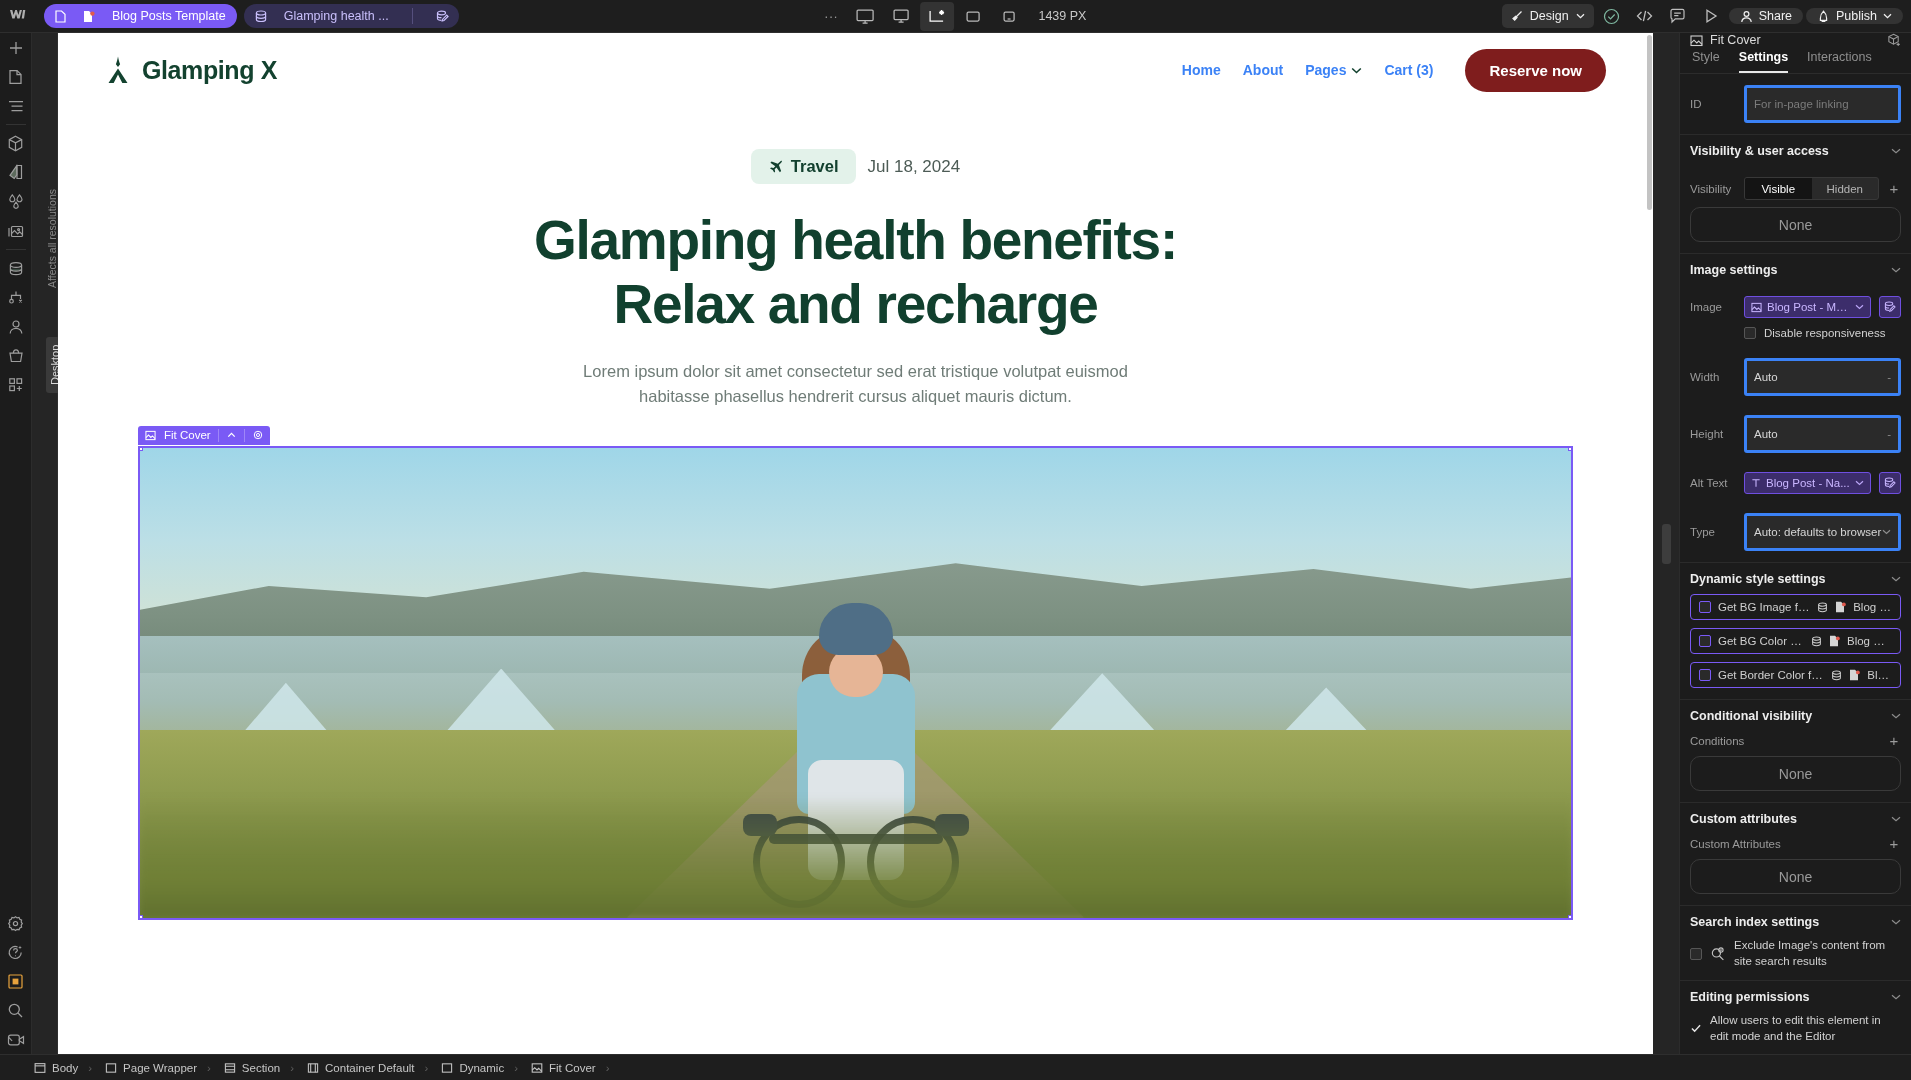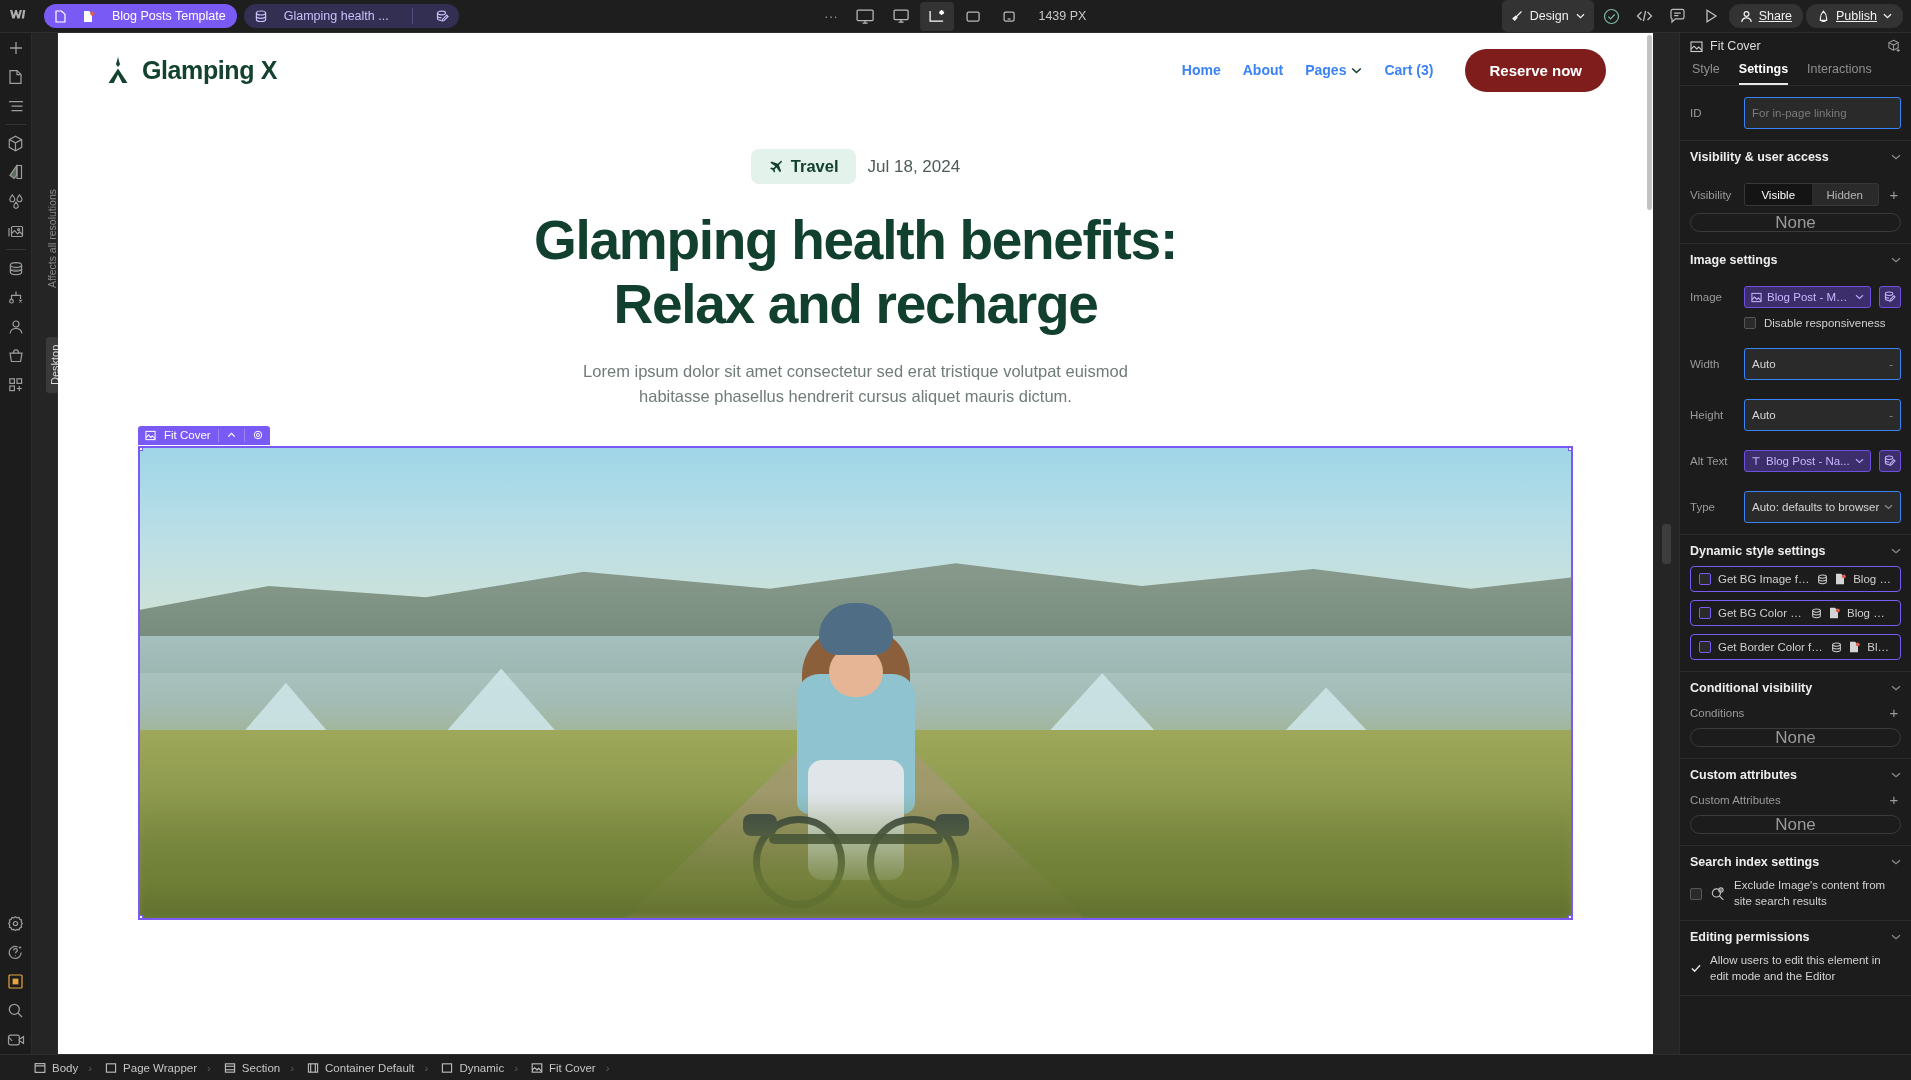--- a/index.html
+++ b/index.html
@@ -38,27 +38,27 @@
   .bp-btn {
     width: 34px; height: 29px; display: flex; align-items: center; justify-content: center;
     border-radius: 4px; color: #b9b9b9;
   }
   .bp-btn.sel { background: #333333; color: #fff; }
   .dots { color: #9a9a9a; letter-spacing: 1px; font-size: 13px; padding: 0 8px 6px 0; }
   .px-label { color: #c8c8c8; font-size: 12.5px; margin-left: 10px; }
 
   .topbar-right { margin-left: auto; display: flex; align-items: center; gap: 3px; padding-right: 8px; }
   .mode-pill {
-    display: flex; align-items: center; gap: 7px; height: 32px; padding: 0 9px;
+    display: flex; align-items: center; gap: 7px; height: 24px; padding: 0 9px;
     background: #333333; border-radius: 5px; color: #efefef; font-size: 12.5px;
   }
   .tb-ic { width: 30px; height: 26px; display: flex; align-items: center; justify-content: center; color: #bdbdbd; }
   .share-btn, .publish-btn {
-    display: flex; align-items: center; gap: 6px; height: 24px; padding: 0 11px;
-    background: #333333; border-radius: 11px; color: #f0f0f0; font-size: 12.5px; text-decoration: underline;
+    display: flex; align-items: center; gap: 6px; height: 16px; padding: 0 11px;
+    background: #333333; border-radius: 11px; color: #f0f0f0; font-size: 12.5px;
   }
 
   
   .mainrow { flex: 1; display: flex; min-height: 0; position: relative; }
 
   
   .rail {
     width: 32px; background: #1c1c1c; border-right: 1px solid #2c2c2c;
     display: flex; flex-direction: column; align-items: center; flex: 0 0 32px;
   }
@@ -187,32 +187,32 @@
   .panel-tabs { display: flex; gap: 19px; padding: 3px 12px 0; border-bottom: 1px solid #2c2c2c; }
   .ptab { font-size: 12.5px; color: #8f8f8f; padding-bottom: 7px; border-bottom: 2px solid transparent; }
   .ptab.on { color: #ffffff; font-weight: 700; border-bottom-color: #e8e8e8; }
 
   .sect { border-bottom: 1px solid #2b2b2b; padding: 9px 10px 11px; }
   .sect-title { display: flex; align-items: center; font-size: 12.5px; font-weight: 700; color: #ededed; }
   .sect-title .chev { margin-left: auto; color: #8d8d8d; }
   .row { display: flex; align-items: center; gap: 8px; margin-top: 19px; }
   .row .lab { width: 46px; color: #9a9a9a; font-size: 11.5px; flex: 0 0 46px; }
   .field-in {
-    flex: 1; height: 32px; background: #2a2a2a; border: 1px solid #3b82f6; border-radius: 3px;
+    flex: 1; height: 38px; background: #2a2a2a; border: 3px solid #3b82f6; border-radius: 3px;
     display: flex; align-items: center; padding: 0 7px; color: #d6d6d6; font-size: 11.5px;
   }
   .field-in.ph { color: #7b7b7b; }
   .field-in .tail { margin-left: auto; color: #8d8d8d; }
   .seg { display: flex; flex: 1; background: #2a2a2a; border-radius: 3px; overflow: hidden; border: 1px solid #383838; }
   .seg > div { flex: 1; height: 21px; display: flex; align-items: center; justify-content: center; font-size: 11.5px; color: #b4b4b4; }
   .seg > div.on { background: #141414; color: #ffffff; }
   .plus { width: 14px; text-align: center; color: #9c9c9c; font-size: 15px; flex: 0 0 14px; }
   .none-box {
-    margin-top: 7px; height: 19px; border: 1px solid #3a3a3a; border-radius: 10px;
-    display: flex; align-items: center; justify-content: center; color: #9a9a9a; font-size: 17px;
+    margin-top: 7px; height: 35px; border: 1px solid #3a3a3a; border-radius: 10px;
+    display: flex; align-items: center; justify-content: center; color: #9a9a9a; font-size: 14px;
   }
   .dyn-field {
     flex: 1; height: 22px; background: #3c2d6b; border: 1px solid #6f4fe0; border-radius: 3px;
     display: flex; align-items: center; padding: 0 6px; gap: 5px; color: #c9b6ff; font-size: 11.5px; overflow: hidden;
   }
   .dyn-field .nm { overflow: hidden; text-overflow: ellipsis; white-space: nowrap; }
   .dyn-field .chev { margin-left: auto; color: #b9a4f5; }
   .dyn-side {
     width: 22px; height: 22px; background: #3c2d6b; border: 1px solid #6f4fe0; border-radius: 3px;
     display: flex; align-items: center; justify-content: center; color: #c9b6ff; flex: 0 0 22px;

